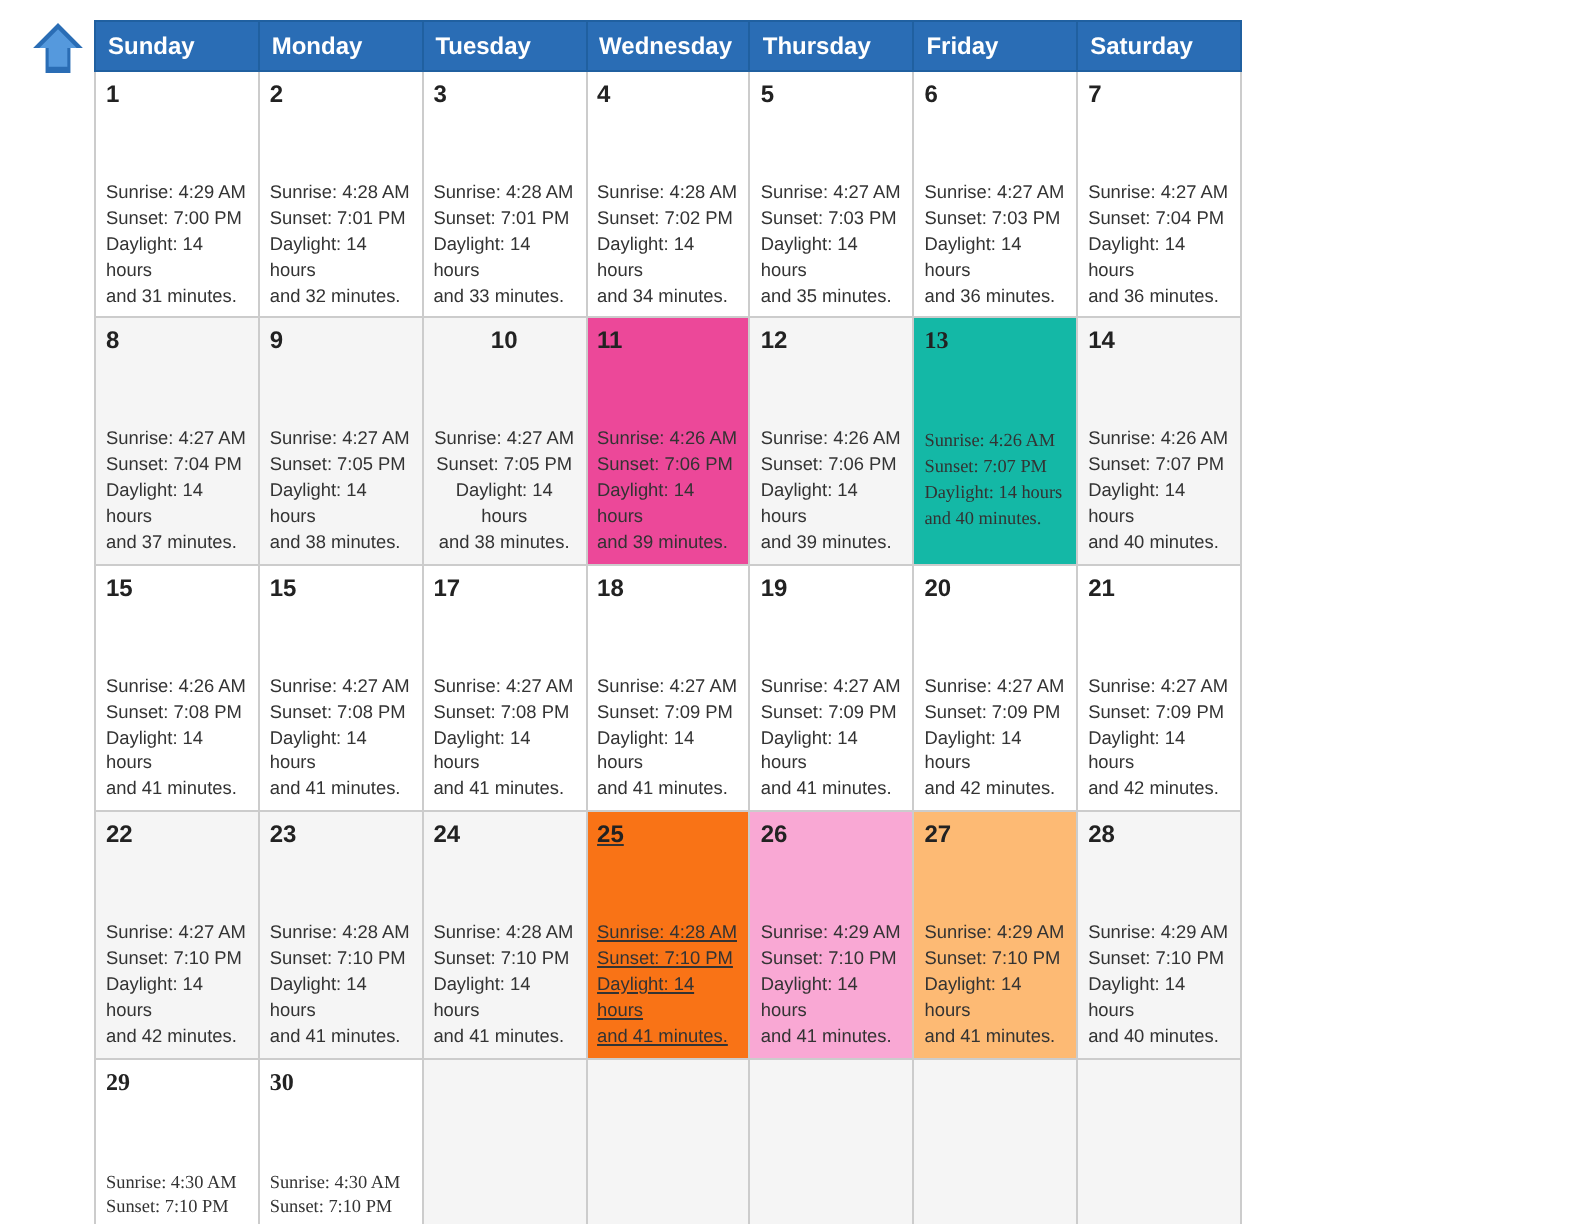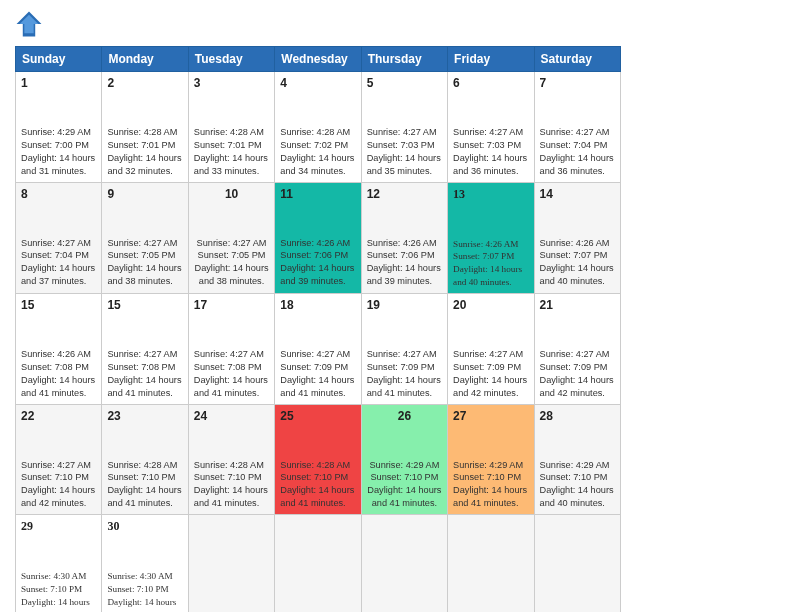--- a/index.html
+++ b/index.html
@@ -8,21 +8,21 @@
       height: 612px;
       font-family: Arial, sans-serif;
       background: #fff;
       overflow: hidden;
     }
     .page {
       width: 636px;
       height: 612px;
       padding: 10px 15px;
       display: flex;
-      flex-direction: column;
+      flex-direction: row;
     }
     .header {
       display: flex;
       justify-content: space-between;
       align-items: flex-start;
       margin-bottom: 8px;
     }
     .logo {
       display: flex;
       align-items: center;
@@ -200,21 +200,21 @@
 Daylight: 14 hours
 and 38 minutes.</div>
           </td>
           <td style="background: rgb(245, 245, 245); text-align: center;">
             <span class="day-num">10</span>
             <div class="cell-text" style="white-space: pre-line;">Sunrise: 4:27 AM
 Sunset: 7:05 PM
 Daylight: 14 hours
 and 38 minutes.</div>
           </td>
-          <td style="background: #14b8a6;">
+          <td style="background: #ec4899;">
             <span class="day-num">11</span>
             <div class="cell-text" style="white-space: pre-line;">Sunrise: 4:26 AM
 Sunset: 7:06 PM
 Daylight: 14 hours
 and 39 minutes.</div>
           </td>
           <td style="background: rgb(245, 245, 245);">
             <span class="day-num">12</span>
             <div class="cell-text" style="white-space: pre-line;">Sunrise: 4:26 AM
 Sunset: 7:06 PM
@@ -302,28 +302,28 @@
 Daylight: 14 hours
 and 41 minutes.</div>
           </td>
           <td style="background: rgb(245, 245, 245);">
             <span class="day-num">24</span>
             <div class="cell-text" style="white-space: pre-line;">Sunrise: 4:28 AM
 Sunset: 7:10 PM
 Daylight: 14 hours
 and 41 minutes.</div>
           </td>
-          <td style="background: #ef4444;">
+          <td style="background: #f97316; text-decoration: underline;">
             <span class="day-num">25</span>
             <div class="cell-text" style="white-space: pre-line;">Sunrise: 4:28 AM
 Sunset: 7:10 PM
 Daylight: 14 hours
 and 41 minutes.</div>
           </td>
-          <td style="background: #86efac; text-align: center;">
+          <td style="background: #f9a8d4;">
             <span class="day-num">26</span>
             <div class="cell-text" style="white-space: pre-line;">Sunrise: 4:29 AM
 Sunset: 7:10 PM
 Daylight: 14 hours
 and 41 minutes.</div>
           </td>
           <td style="background: #fdba74;">
             <span class="day-num">27</span>
             <div class="cell-text" style="white-space: pre-line;">Sunrise: 4:29 AM
 Sunset: 7:10 PM

